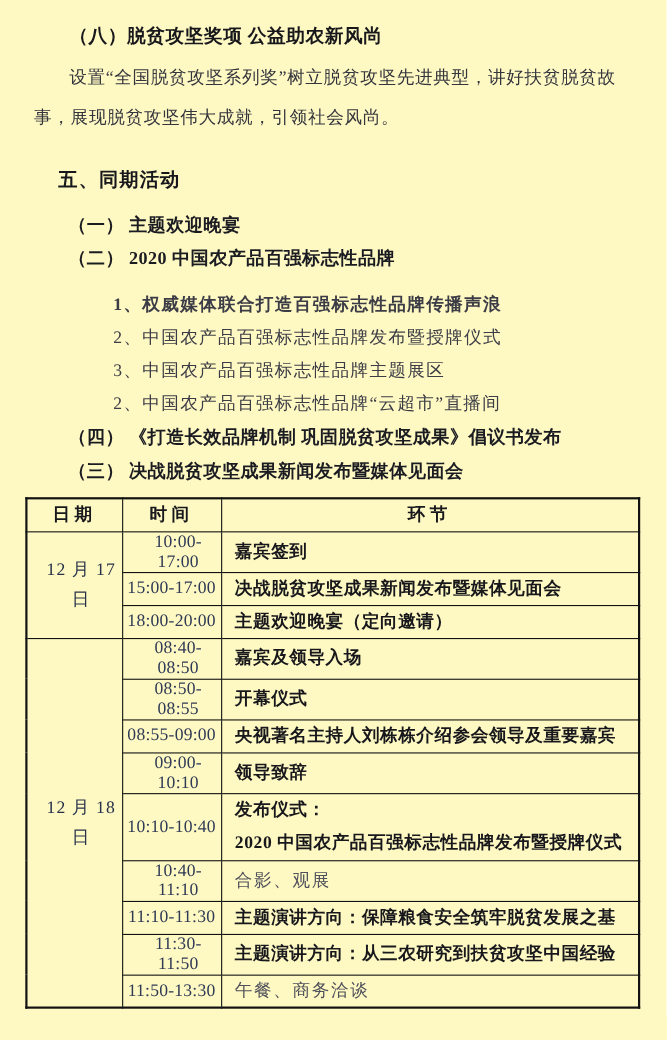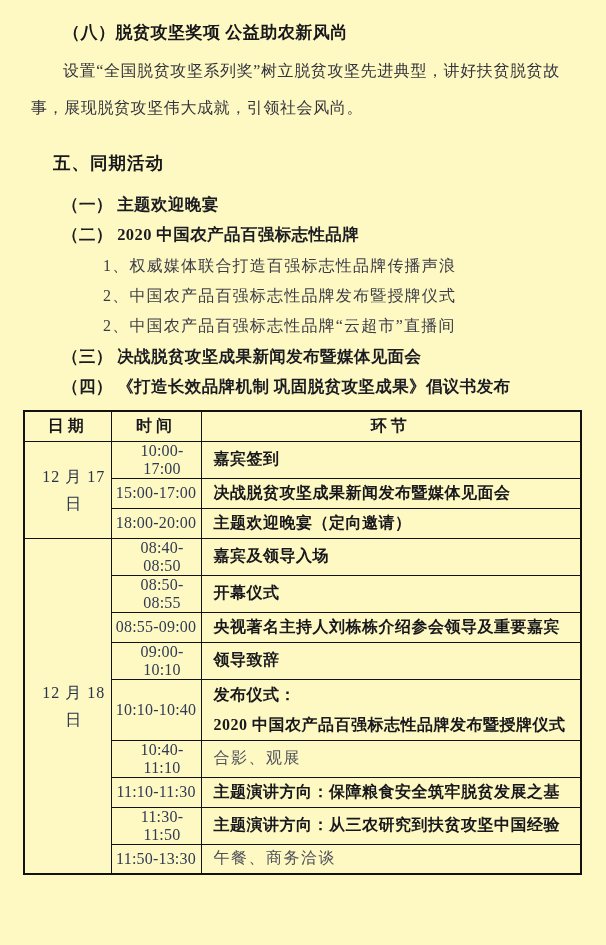--- a/index.html
+++ b/index.html
@@ -57,21 +57,21 @@
   .sub-item {
     margin-left: 103px;
     height: 30px;
     line-height: 30px;
     font-size: 16px;
     font-weight: normal;
     color: #3c3c46;
     letter-spacing: 1.2px;
     white-space: nowrap;
   }
-  .sub-item.first { margin-top: 1px; }
+  .sub-item.first { margin-top: 13px; font-weight: bold; }
   .after-subs { margin-top: 1px; }
   
   table.agenda {
     margin: 8px 0 0 23px;
     width: 557px;
     border-collapse: collapse;
     table-layout: fixed;
     border: 2px solid #121212;
   }
   table.agenda th, table.agenda td {
@@ -129,24 +129,25 @@
   <div class="award-heading">（八）脱贫攻坚奖项 公益助农新风尚</div>
   <p class="award-paragraph">设置“全国脱贫攻坚系列奖”树立脱贫攻坚先进典型，讲好扶贫脱贫故事，展现脱贫攻坚伟大成就，引领社会风尚。</p>
 
   <div class="sec-heading sec5">五、同期活动</div>
 
   <div class="activity-item first">（一） 主题欢迎晚宴</div>
   <div class="activity-item">（二） 2020 中国农产品百强标志性品牌</div>
 
   <div class="sub-item first">1、权威媒体联合打造百强标志性品牌传播声浪</div>
   <div class="sub-item">2、中国农产品百强标志性品牌发布暨授牌仪式</div>
+  <div class="sub-item">3、中国农产品百强标志性品牌主题展区</div>
   <div class="sub-item">2、中国农产品百强标志性品牌“云超市”直播间</div>
 
+  <div class="activity-item">（四） 《打造长效品牌机制 巩固脱贫攻坚成果》倡议书发布</div>
   <div class="activity-item after-subs">（三） 决战脱贫攻坚成果新闻发布暨媒体见面会</div>
-  <div class="activity-item">（四） 《打造长效品牌机制 巩固脱贫攻坚成果》倡议书发布</div>
 
 
   <table class="agenda">
     <colgroup>
       <col class="c-date">
         <col class="c-time">
         <col class="c-session">
     </colgroup>
     <thead>
       <tr>

